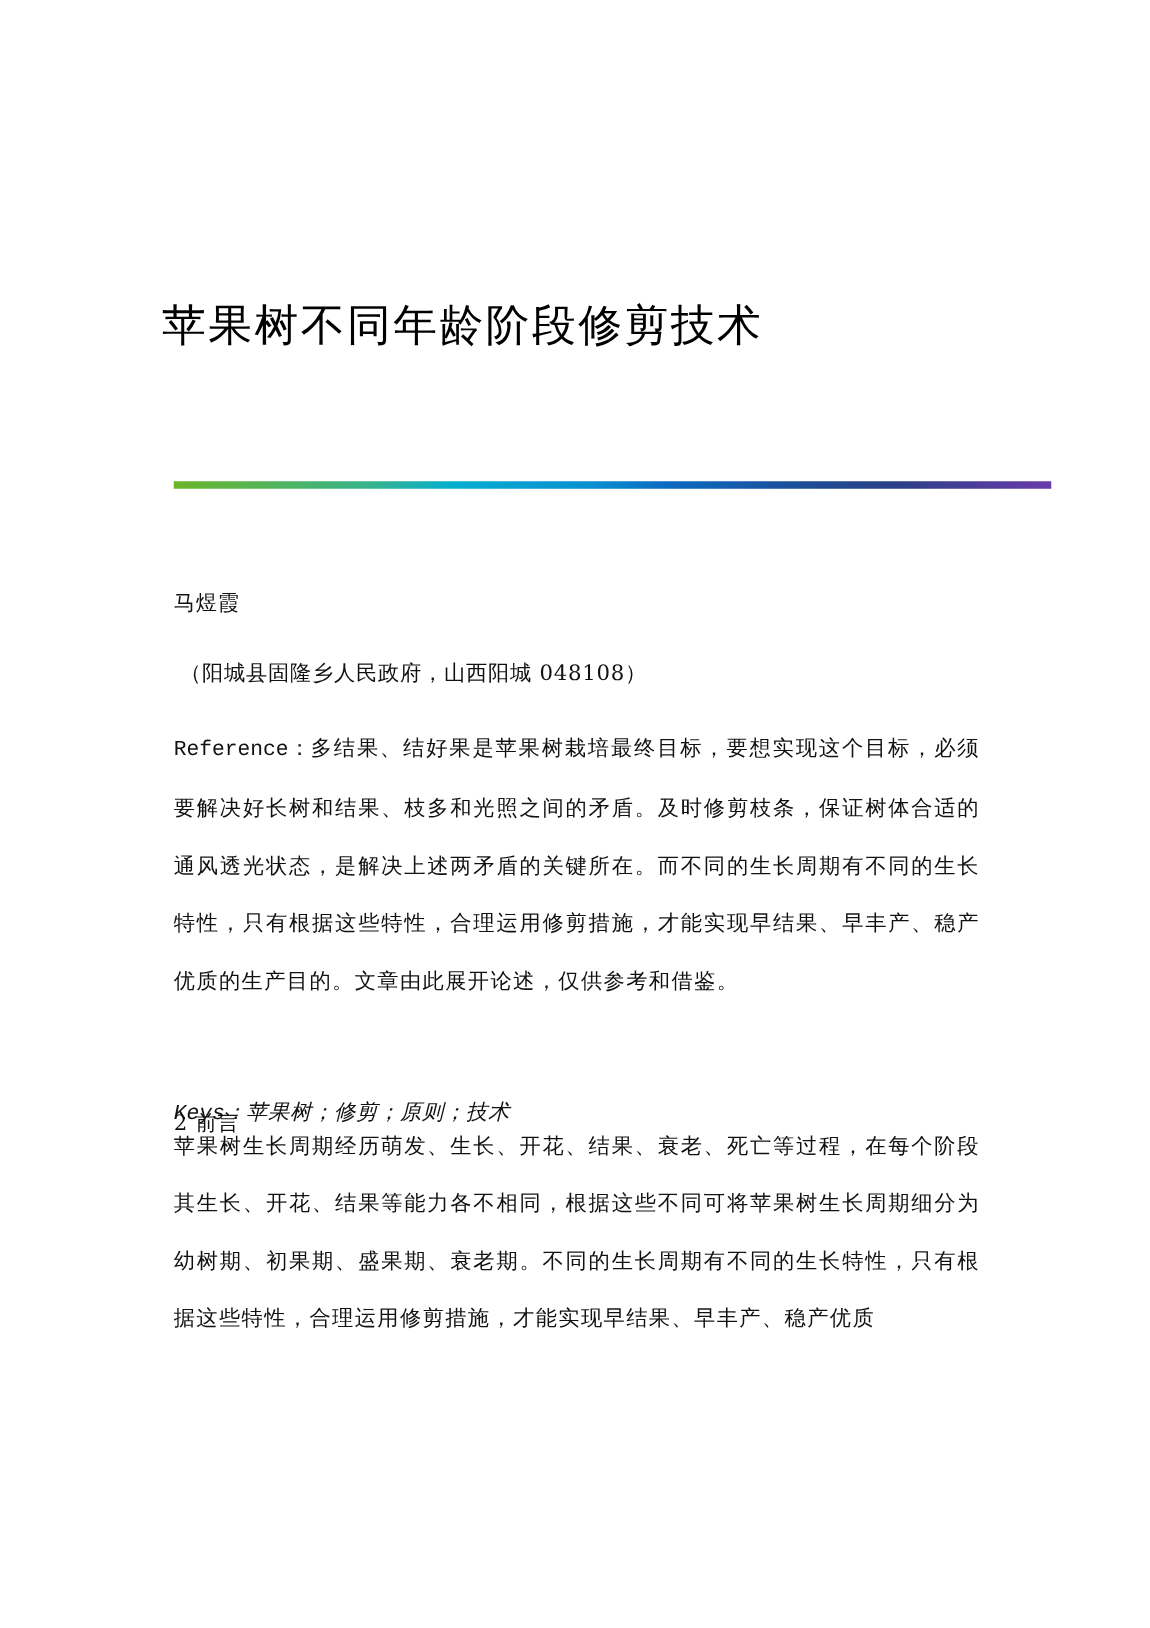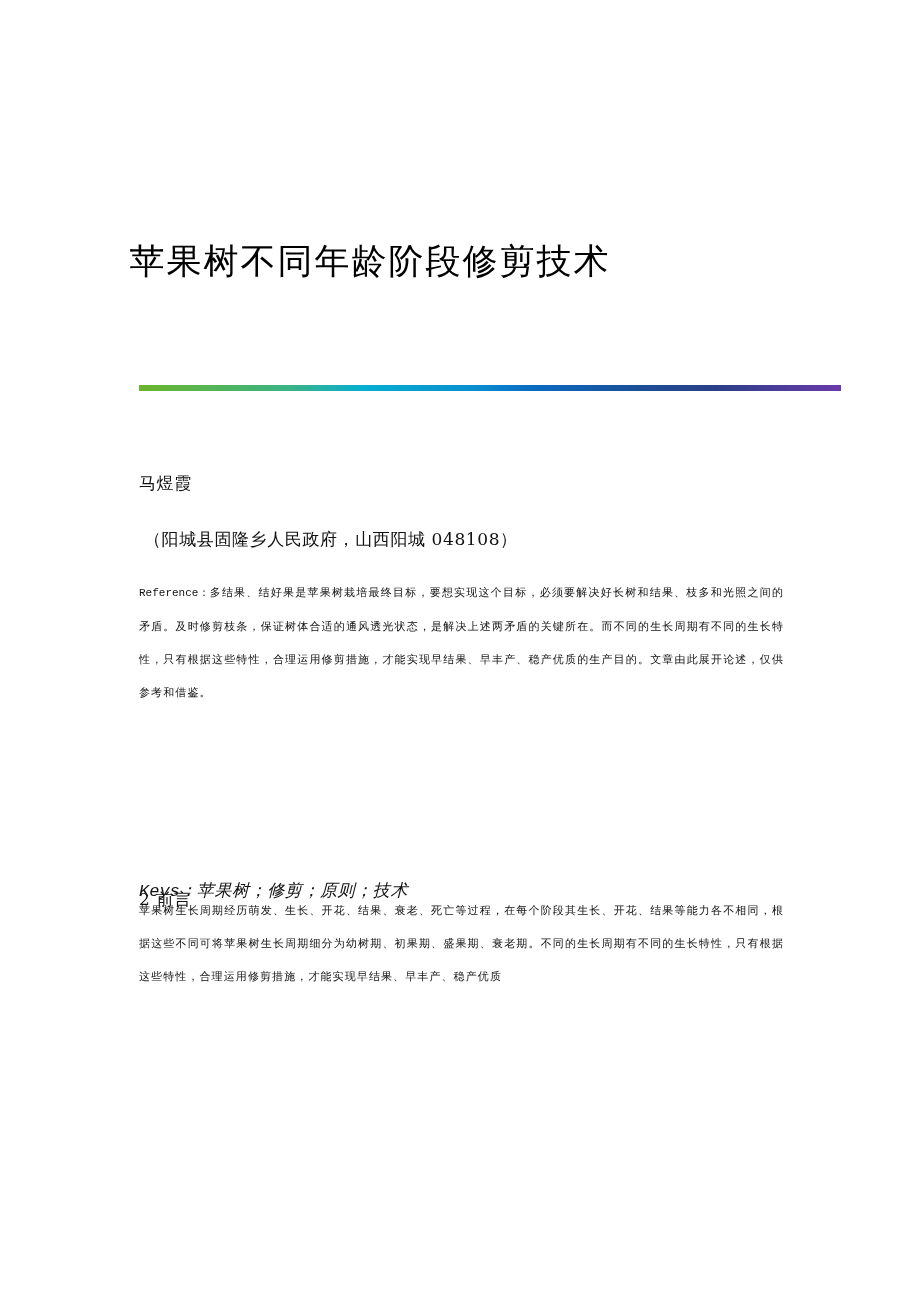--- a/index.html
+++ b/index.html
@@ -42,22 +42,22 @@
       width: 650px;
       font-size: 17px;
       line-height: 20px;
       letter-spacing: 0.6px;
       font-family: "DejaVu Serif", "Liberation Serif", serif;
     }
     .para {
       position: absolute;
       left: 139px;
       width: 645px;
-      font-size: 11px;
-      line-height: 33px;
+      font-size: 17px;
+      line-height: 46px;
       letter-spacing: 1.1px;
       text-align: justify;
       font-family: "DejaVu Serif", "Liberation Serif", serif;
     }
     .mono { font-family: "Liberation Mono", "DejaVu Sans Mono", monospace; letter-spacing: 0; }
   </style>
 </head>
 <body>
 
 <h1 class="title">苹果树不同年龄阶段修剪技术</h1>

